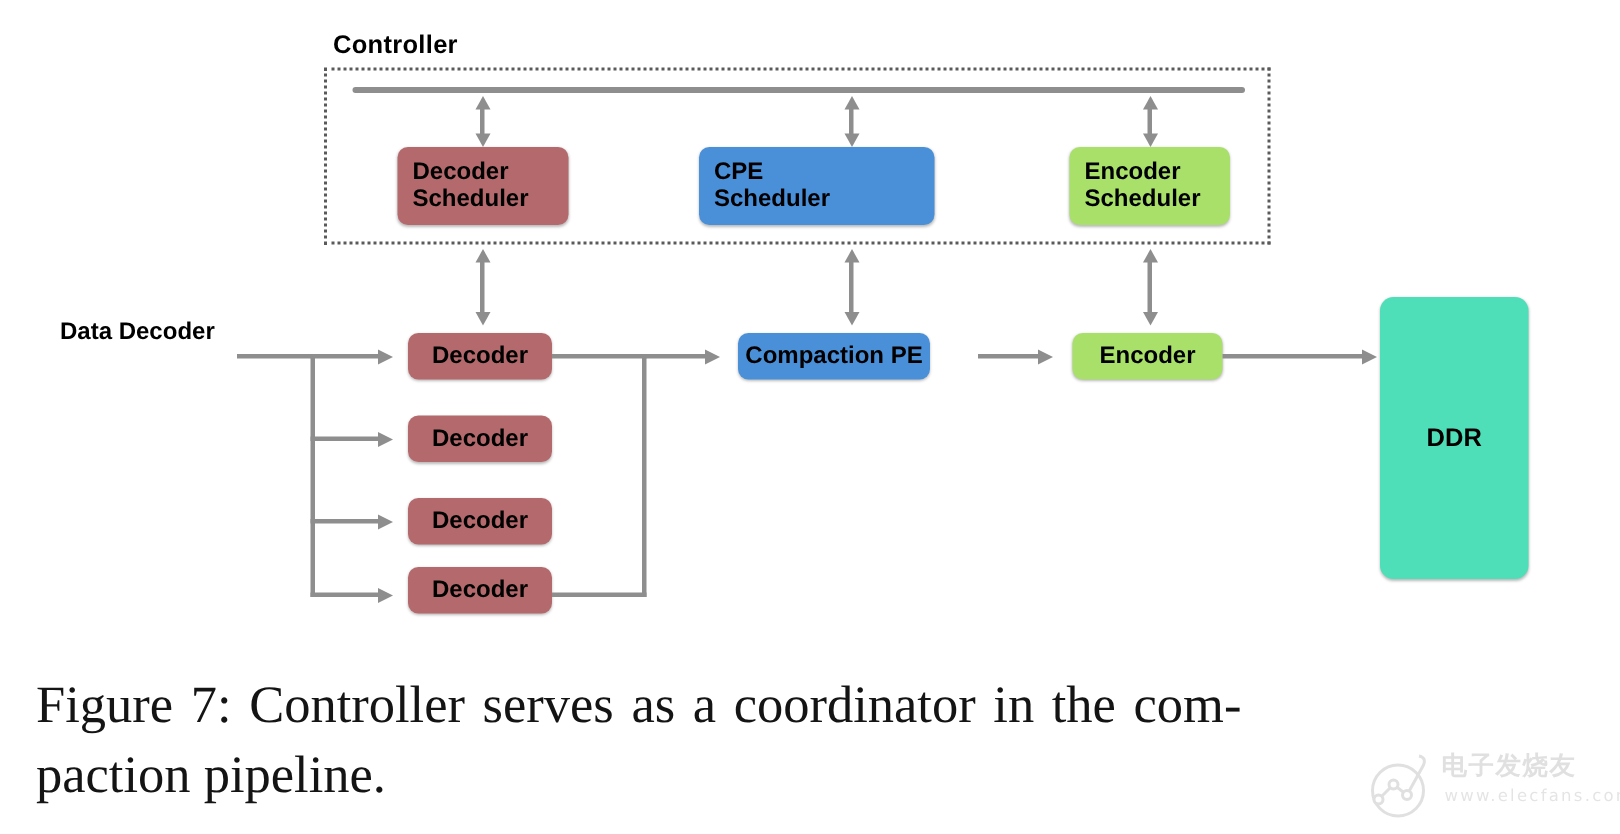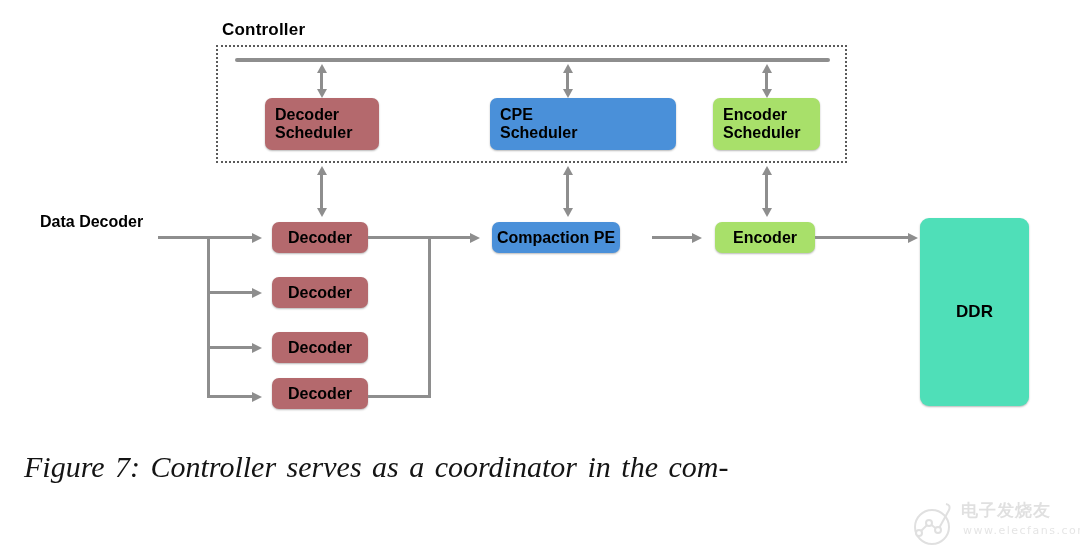--- a/index.html
+++ b/index.html
@@ -67,35 +67,35 @@
     height: 52px;
     font-size: 16px;
   }
   .pipe {
     height: 31px;
     font-size: 16px;
   }
 
   
   #sched-decoder  { left: 265px; top: 98px;  width: 114px; }
-  #sched-cpe      { left: 490px; top: 98px;  width: 186px; }
+  #sched-cpe      { left: 466px; top: 98px;  width: 157px; }
   #sched-encoder  { left: 713px; top: 98px;  width: 107px; }
 
   #pipe-decoder-0 { left: 272px; top: 222px; width: 96px; }
   #pipe-decoder-1 { left: 272px; top: 277px; width: 96px; }
   #pipe-decoder-2 { left: 272px; top: 332px; width: 96px; }
   #pipe-decoder-3 { left: 272px; top: 378px; width: 96px; }
 
   #pipe-cpe       { left: 492px; top: 222px; width: 128px; }
   #pipe-encoder   { left: 715px; top: 222px; width: 100px; }
 
   #ddr-block {
     left: 920px;
-    top: 218px;
-    width: 109px;
+    top: 198px;
+    width: 99px;
     height: 188px;
     border-radius: 9px;
     font-size: 17px;
   }
 
   
   #data-stream-label {
     left: 40px;
     top: 213px;
     font-size: 16px;
@@ -127,26 +127,25 @@
     border-right: 5px solid transparent;
     border-top: 9px solid #8e8e8e;
   }
 
   
   #caption {
     left: 24px;
     top: 447px;
     width: 1030px;
     font-family: "Liberation Serif", serif;
-    font-size: 30px;
+    font-size: 35px;
     color: #141414;
     line-height: 1.33;
     text-align: justify;
     word-spacing: 3px;
-    font-style: italic;
   }
   #caption-line2 { word-spacing: normal; }
 
   
   #watermark {
     left: 905px;
     top: 497px;
     width: 170px;
     height: 56px;
     opacity: 0.30;
@@ -253,20 +252,21 @@
 
 <div class="abs block pipe centered" id="pipe-encoder" style="background:#a8e06a;">Encoder</div>
 
 <div class="abs wire-h" style="left:815px; top:236px; width:93px;"></div>
 <div class="abs arrow-right" style="left:908px; top:233px;"></div>
 
 <div class="abs block centered" id="ddr-block" style="background:#4fdfb8;">DDR</div>
 
 <div class="abs" id="caption">
   <div>Figure 7:  Controller serves as a coordinator in the com-</div>
+  <div id="caption-line2">paction pipeline.</div>
 </div>
 
 <div class="abs" id="watermark">
   <svg width="56" height="52" viewBox="0 0 56 52">
     <circle cx="27" cy="30" r="17" fill="none" stroke="#9a9a9a" stroke-width="2"></circle>
     <path d="M14 36 L24 26 L33 33 L44 13 Q46 8 41 7" fill="none" stroke="#9a9a9a" stroke-width="2"></path>
     <circle cx="14" cy="36" r="3" fill="#ffffff" stroke="#9a9a9a" stroke-width="2"></circle>
     <circle cx="24" cy="26" r="3" fill="#ffffff" stroke="#9a9a9a" stroke-width="2"></circle>
     <circle cx="33" cy="33" r="3" fill="#ffffff" stroke="#9a9a9a" stroke-width="2"></circle>
   </svg>

